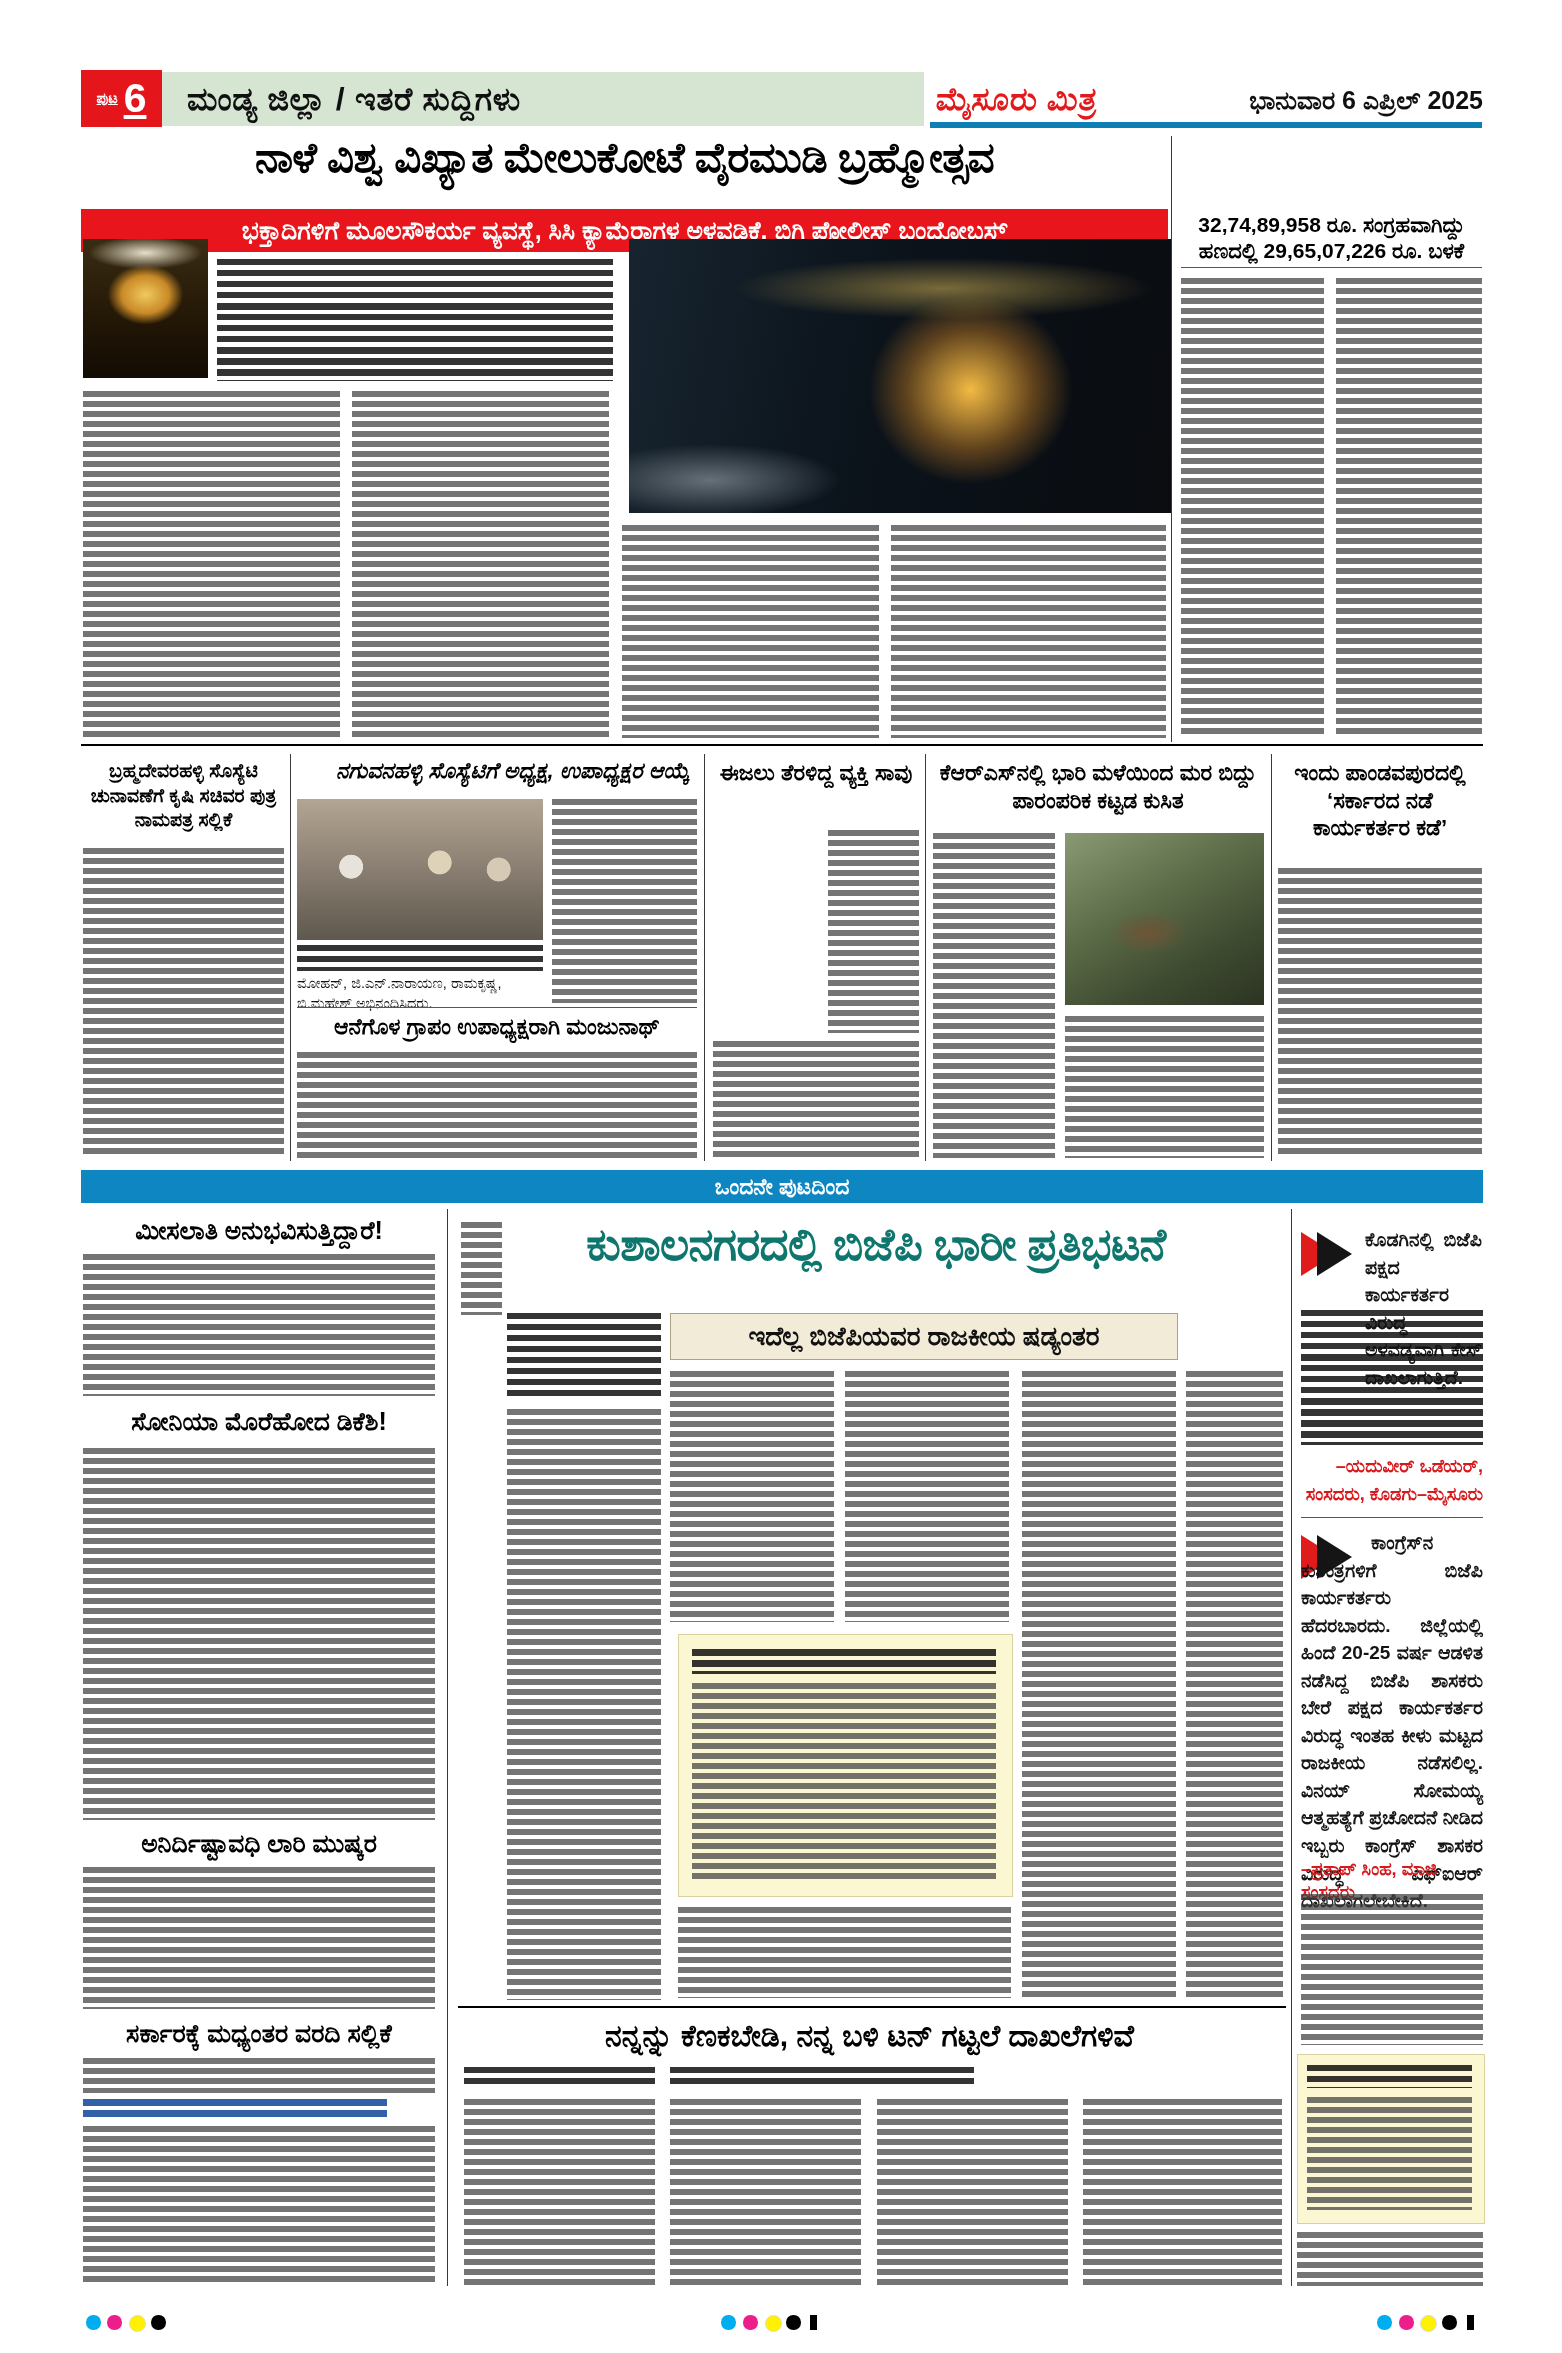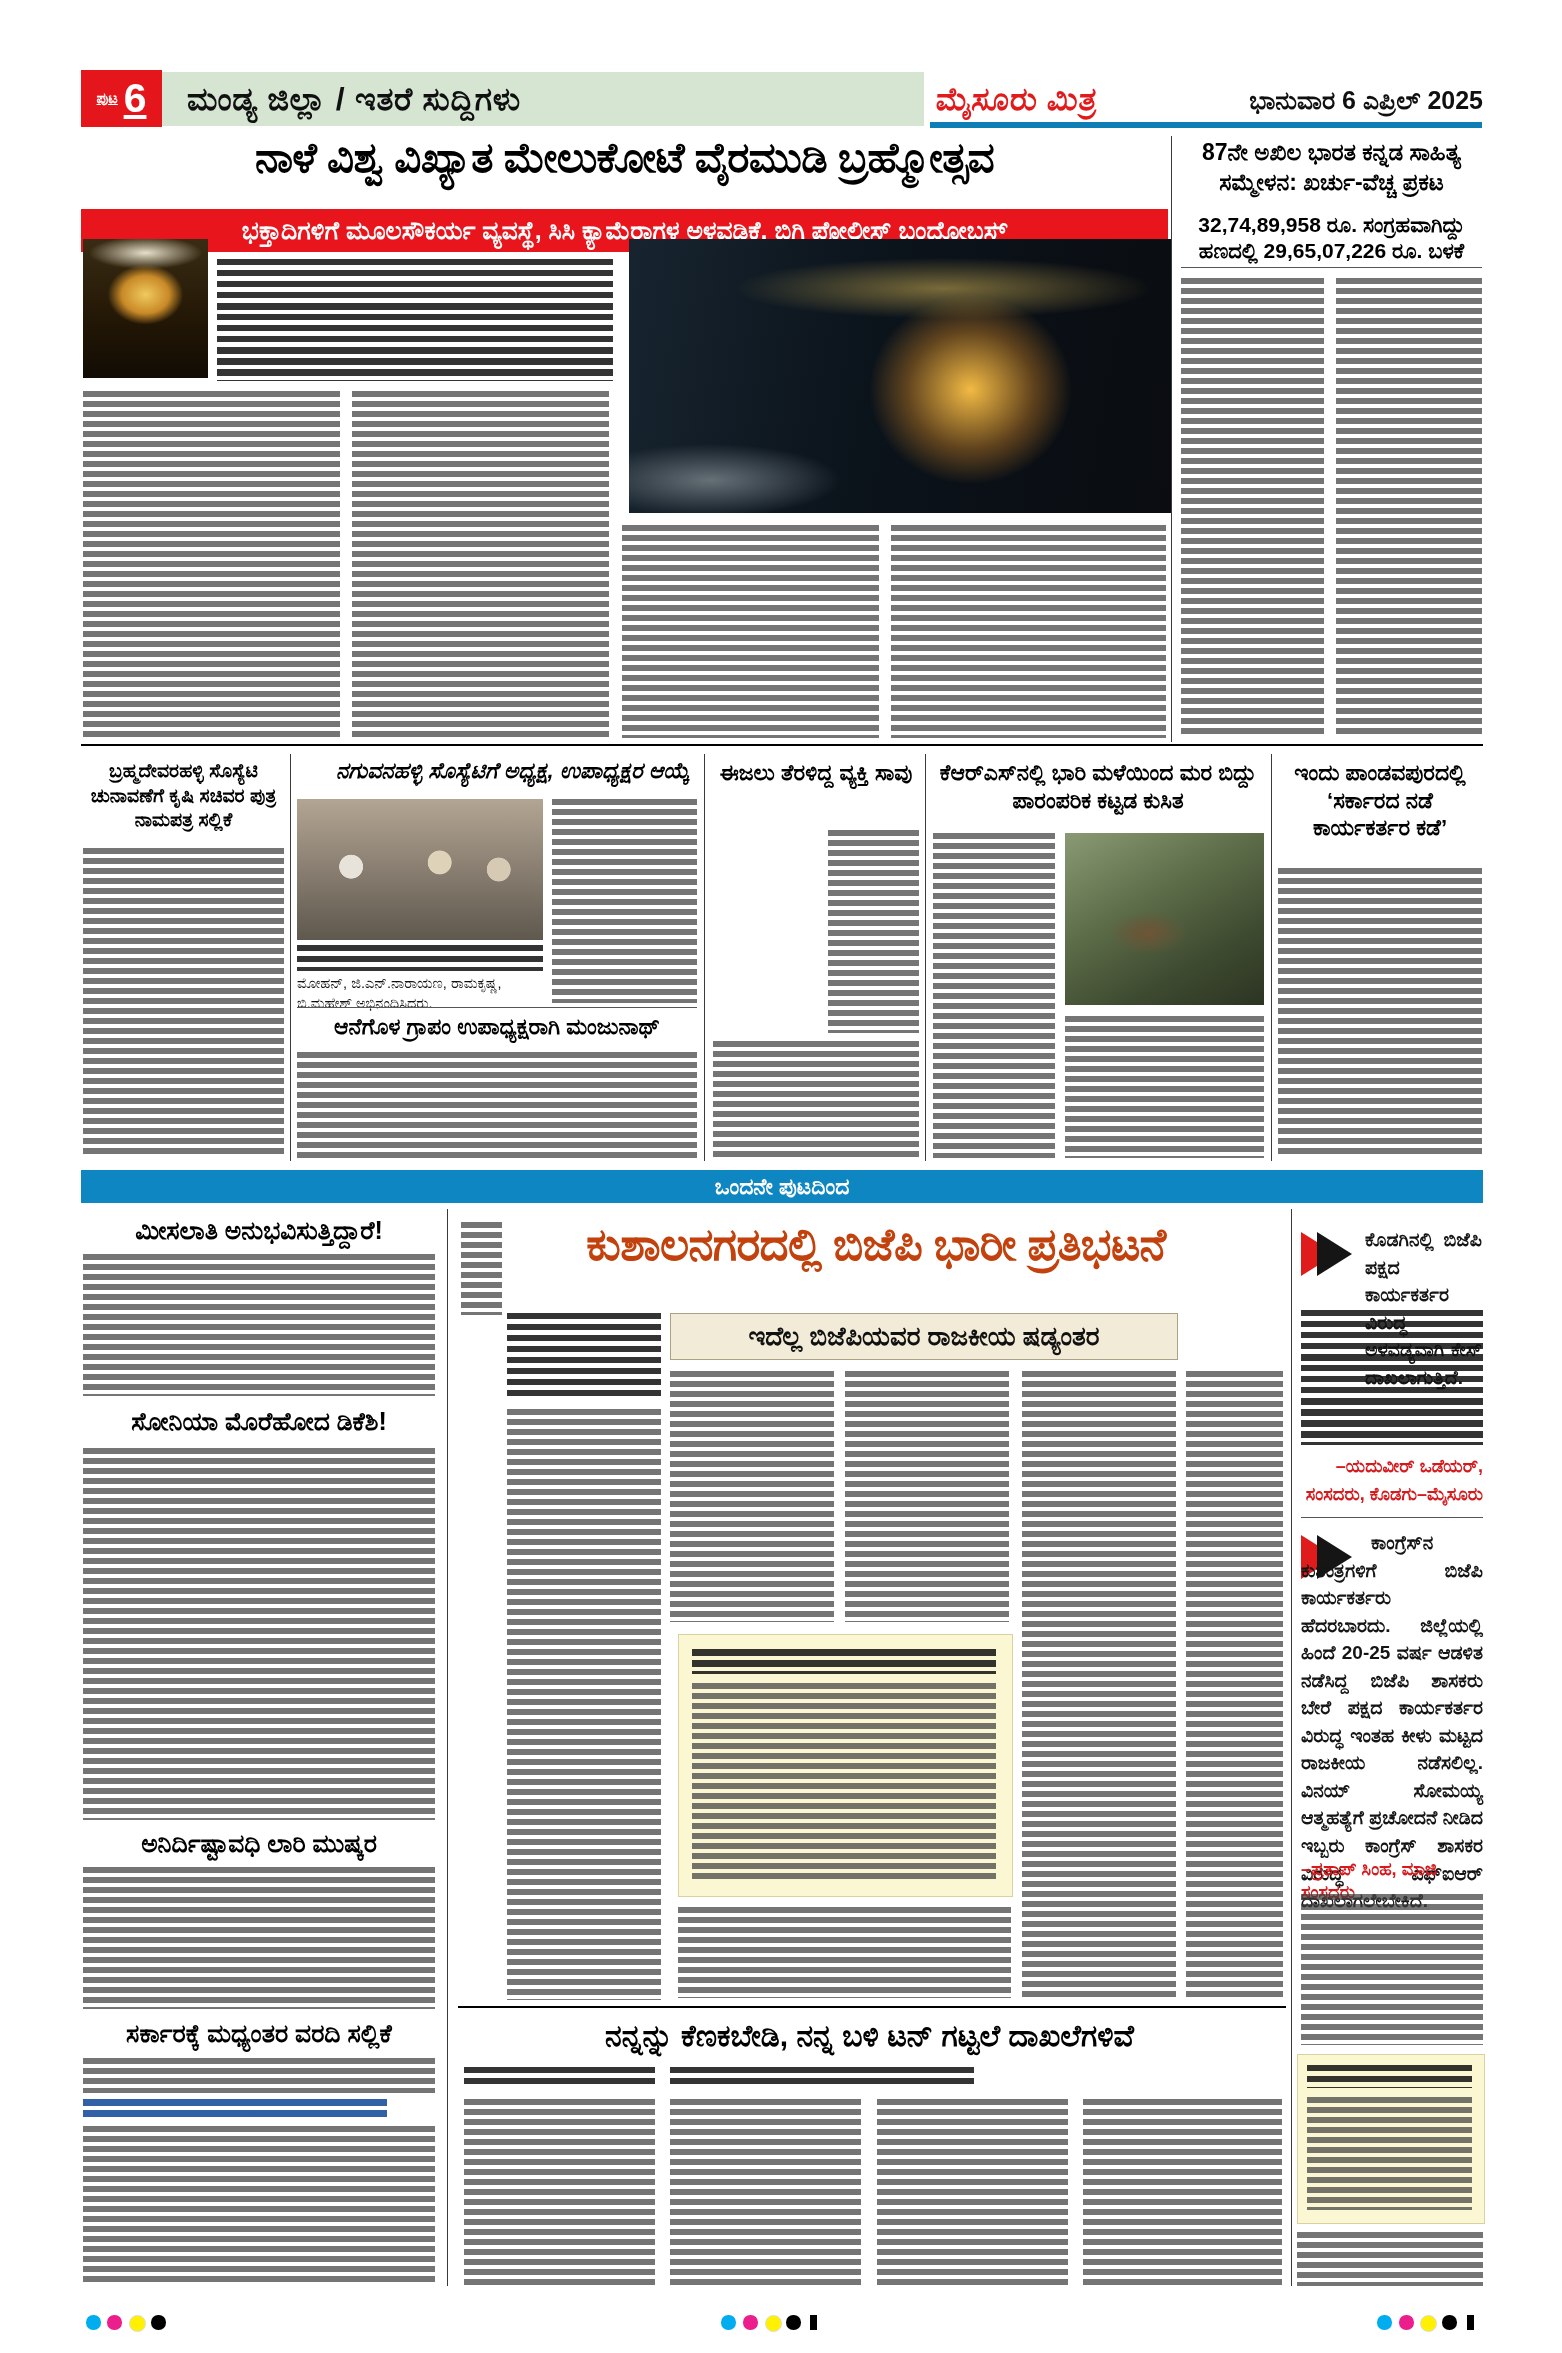--- a/index.html
+++ b/index.html
@@ -18,21 +18,21 @@
   
   .hl{font-weight:bold;color:#000;text-align:center;}
   .hl-main{font-size:42px;line-height:1.05;letter-spacing:-0.7px;}
   .redband{background:#e8151c;color:#fff;font-weight:bold;font-size:25px;text-align:center;
            display:flex;align-items:center;justify-content:center;}
   .hl-sam{font-size:23px;line-height:1.3;}
   .hl-sub{font-size:21px;line-height:1.2;text-align:center;}
   .hl-mid{font-size:19px;line-height:1.3;}
   .hl-mid2{font-size:22px;line-height:1.25;}
   .hl-sec{font-size:25px;line-height:1.2;}
-  .hl-red{color:#c2410c;font-size:45px;line-height:1.1;letter-spacing:-0.7px;}
+  .hl-red{color:#0f766e;font-size:45px;line-height:1.1;letter-spacing:-0.7px;}
   .deckbox{background:#f1ebd7;border:0.7px solid #a9a285;display:flex;align-items:center;justify-content:center;
            font-size:26px;font-weight:bold;}
   .blueband{background:#0e86c2;color:#fff;display:flex;align-items:center;justify-content:center;
             font-size:22px;font-weight:bold;}
   
   .greek{background-image:repeating-linear-gradient(to bottom,#3f3f3f 0px,#3f3f3f 5.8px,transparent 5.8px,transparent 10px);opacity:.72;}
   .greek.bold{background-image:repeating-linear-gradient(to bottom,#101010 0px,#101010 6.5px,transparent 6.5px,transparent 11px);opacity:.85;}
   .greek.blue{background-image:repeating-linear-gradient(to bottom,#1a4f9c 0px,#1a4f9c 6.5px,transparent 6.5px,transparent 11px);opacity:.9;}
   
   .vrule{background:#3a3a3a;width:1.4px;}
@@ -95,21 +95,20 @@
   <div class="abs greek bold" style="left:217px;top:259px;width:396px;height:122px;"></div>
   <div class="abs photo ph-temple" style="left:629px;top:239px;width:542px;height:274px;"></div>
 
   <div class="abs greek" style="left:83px;top:391px;width:257px;height:346px;"></div>
   <div class="abs greek" style="left:352px;top:391px;width:257px;height:346px;"></div>
   <div class="abs greek" style="left:622px;top:525px;width:257px;height:213px;"></div>
   <div class="abs greek" style="left:891px;top:525px;width:275px;height:213px;"></div>
 
   <div class="abs vrule" style="left:1171px;top:136px;height:606px;"></div>
 
-  <div class="abs hl hl-sam" style="left:1181px;top:138px;width:301px;height:70px;">87ನೇ ಅಖಿಲ ಭಾರತ ಕನ್ನಡ ಸಾಹಿತ್ಯ ಸಮ್ಮೇಳನ: ಖರ್ಚು-ವೆಚ್ಚ ಪ್ರಕಟ</div>
   <div class="abs hl hl-sub" style="left:1181px;top:212px;width:301px;height:25px;">32,74,89,958 ರೂ. ಸಂಗ್ರಹವಾಗಿದ್ದು</div>
   <div class="abs hl hl-sub" style="left:1181px;top:238px;width:301px;height:25px;">ಹಣದಲ್ಲಿ 29,65,07,226 ರೂ. ಬಳಕೆ</div>
   <div class="abs hrule-thin" style="left:1181px;top:267px;width:301px;height:1.4px;"></div>
   <div class="abs greek" style="left:1181px;top:278px;width:143px;height:459px;"></div>
   <div class="abs greek" style="left:1336px;top:278px;width:146px;height:459px;"></div>
 
   <div class="abs hrule" style="left:81px;top:744px;width:1402px;height:2.2px;"></div>
 
   <div class="abs hl hl-mid" style="left:83px;top:759px;width:201px;height:80px;text-align:center;">ಬ್ರಹ್ಮದೇವರಹಳ್ಳಿ ಸೊಸ್ಯೆಟಿ ಚುನಾವಣೆಗೆ ಕೃಷಿ ಸಚಿವರ ಪುತ್ರ ನಾಮಪತ್ರ ಸಲ್ಲಿಕೆ</div>
   <div class="abs greek" style="left:83px;top:848px;width:201px;height:310px;"></div>

